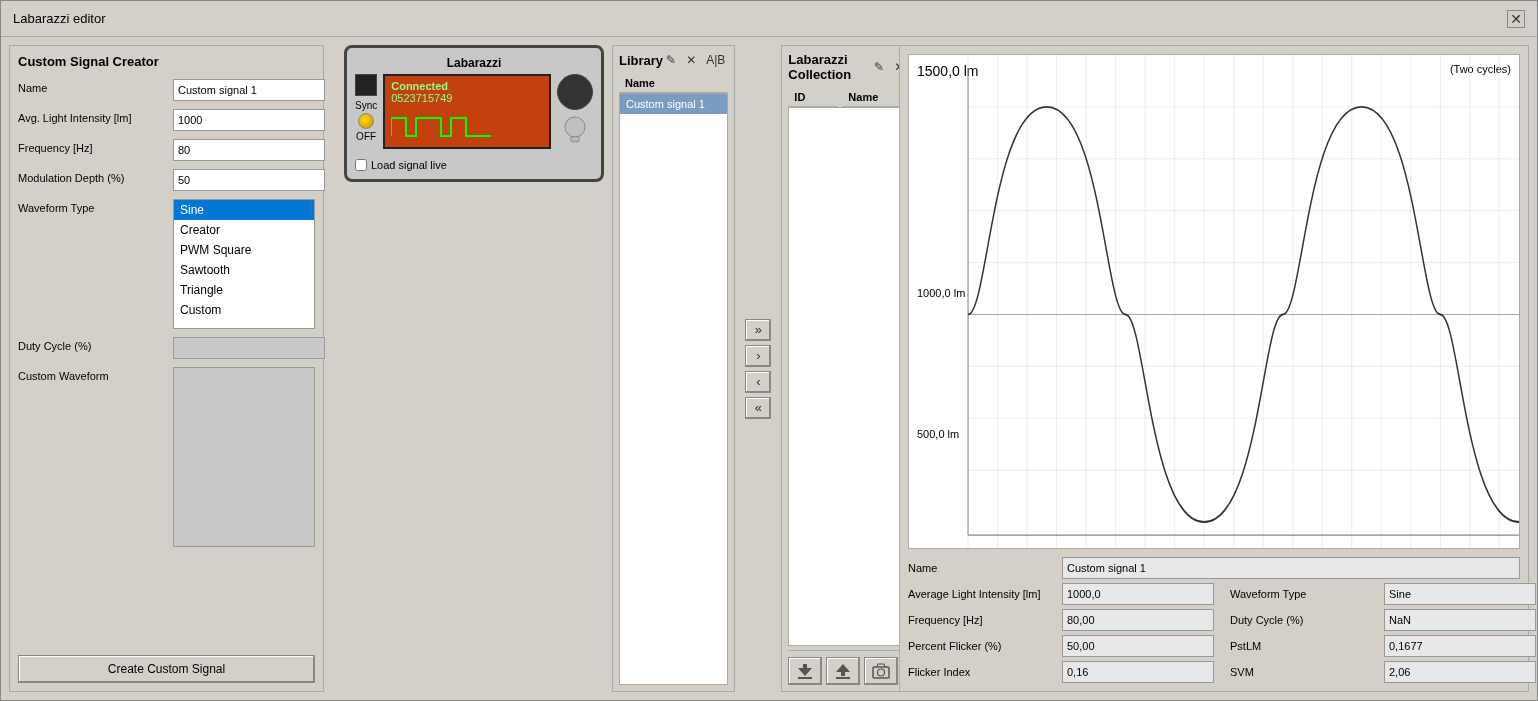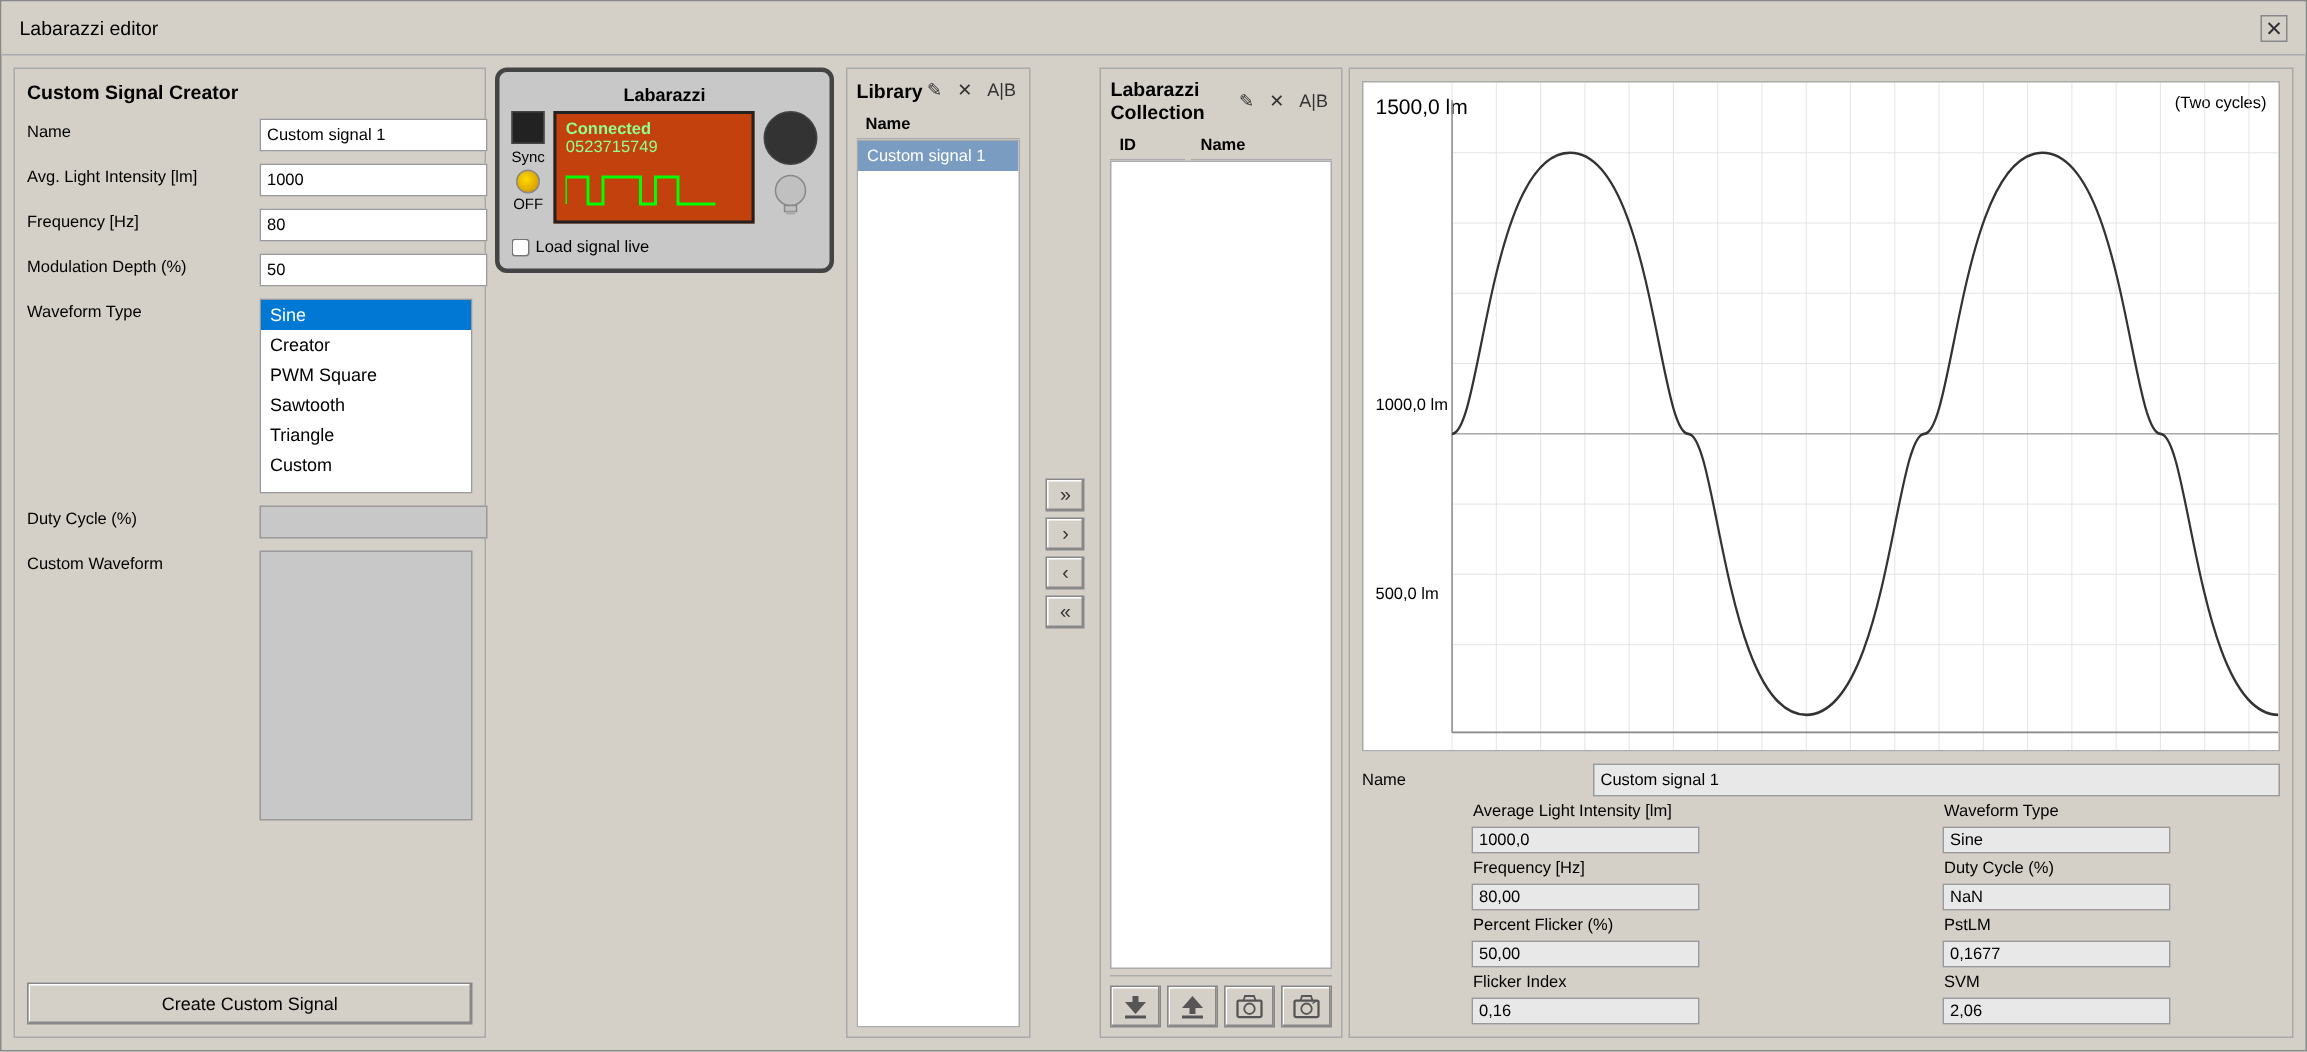--- a/index.html
+++ b/index.html
@@ -41,21 +41,21 @@
       align-items: center;
       justify-content: center;
       font-size: 14px;
       color: #333;
     }
     
     .main-content {
       display: flex;
       flex: 1;
       padding: 8px;
-      gap: 6px;
+      gap: 20px;
       overflow: hidden;
     }
     
     
     .left-panel {
       width: 315px;
       background: #d4d0c8;
       border: 1px solid #aaa;
       padding: 8px;
       flex-shrink: 0;
@@ -147,21 +147,21 @@
       gap: 8px;
       min-width: 0;
     }
     
     
     .device-widget {
       background: #c8c8c8;
       border: 3px solid #444;
       border-radius: 8px;
       padding: 8px;
-      width: 226px;
+      width: 260px;
       flex-shrink: 0;
       align-self: flex-start;
     }
     
     .device-label {
       font-size: 12px;
       font-weight: bold;
       text-align: center;
       margin-bottom: 4px;
       color: #000;
@@ -422,21 +422,20 @@
     .chart-svg {
       position: absolute;
       top: 0; left: 0;
       width: 100%; height: 100%;
     }
     
     .info-row {
       display: flex;
       align-items: center;
       gap: 4px;
-      flex-direction: column;
     }
     
     .info-label {
       font-size: 11px;
       color: #000;
       width: 150px;
       flex-shrink: 0;
     }
     
     .info-value {

